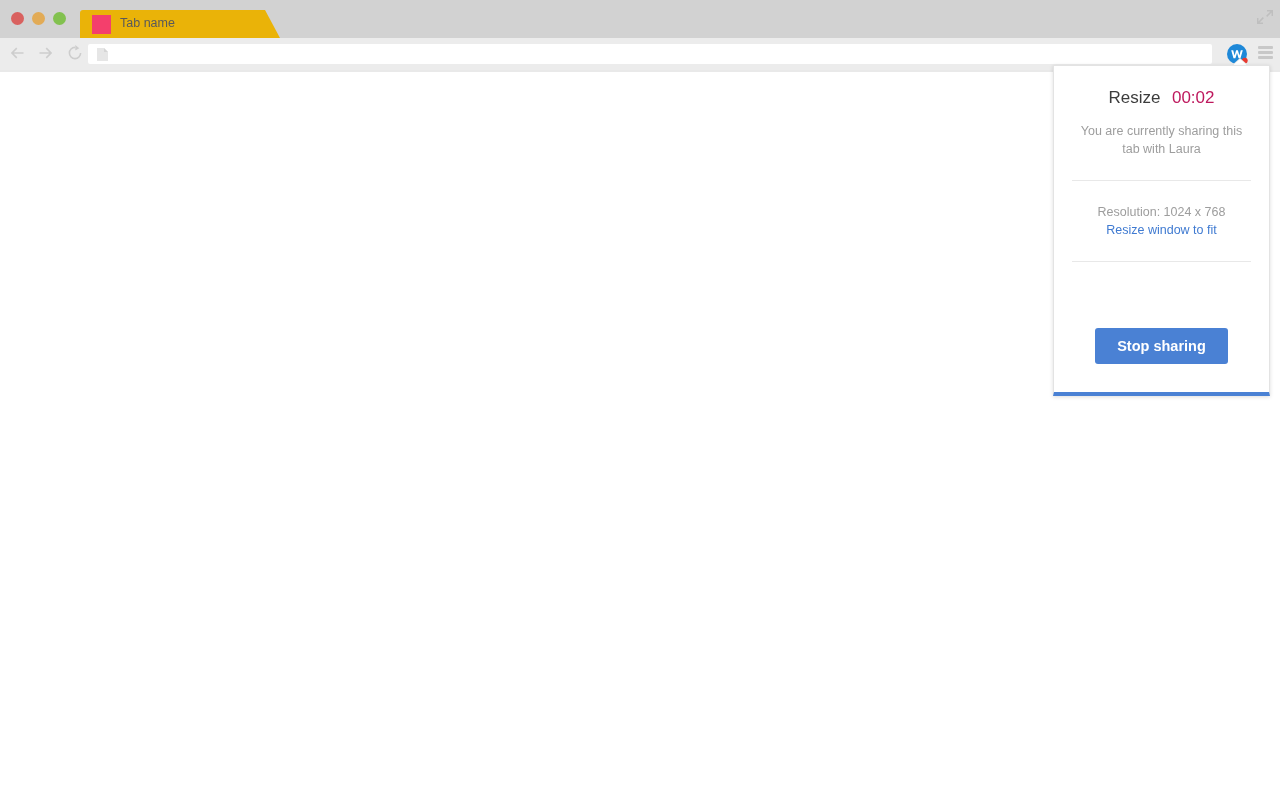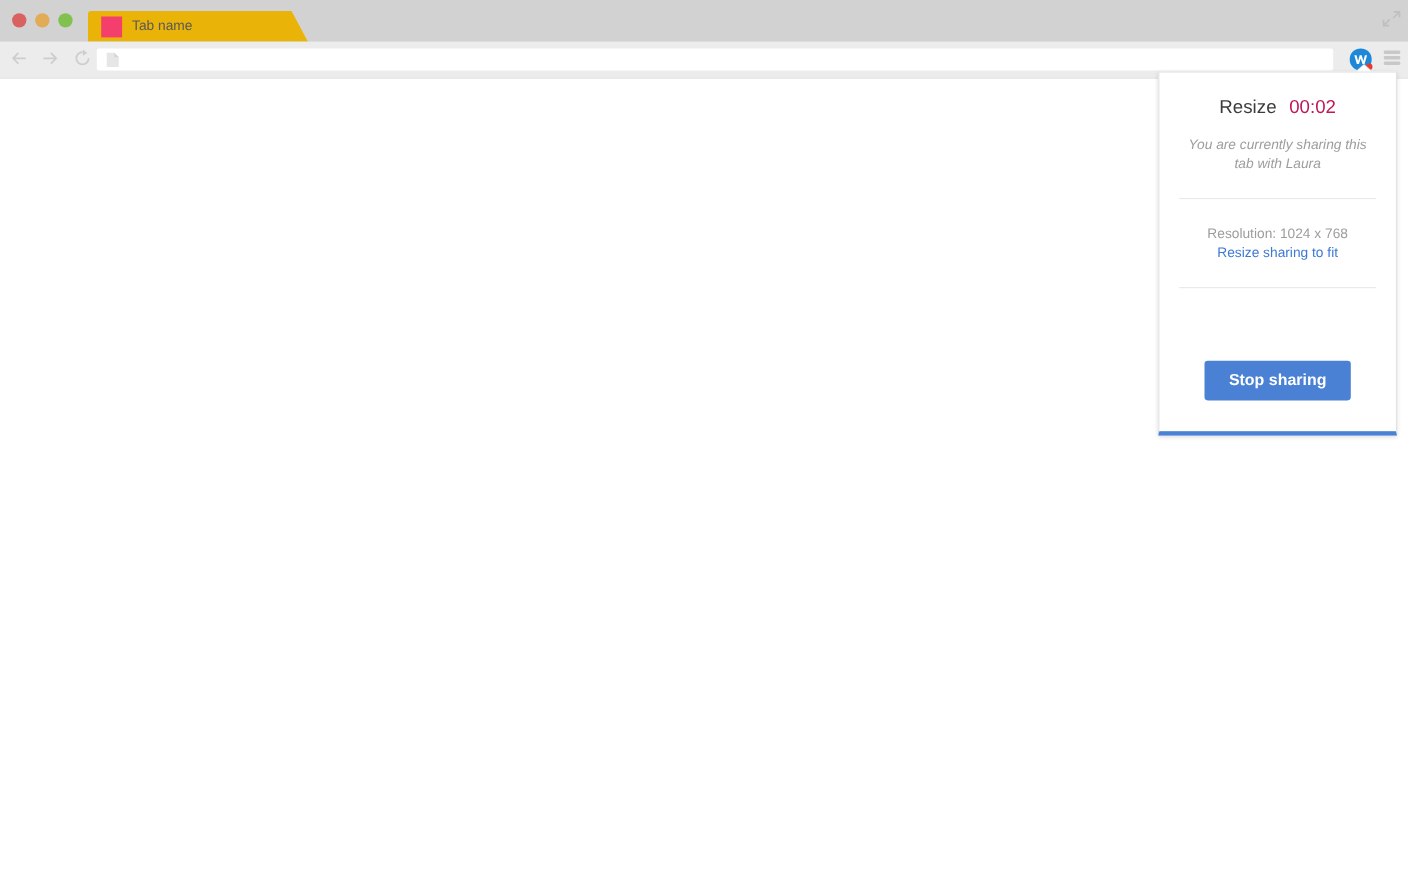--- a/index.html
+++ b/index.html
@@ -176,21 +176,20 @@
     top: 59px;
     width: 0; height: 0;
     border-left: 9px solid transparent;
     border-right: 9px solid transparent;
     border-bottom: 8px solid #ffffff;
     filter: drop-shadow(0 -1px 0 #e3e3e3);
   }
 
   .panel-section {
     padding: 0 18px;
-    font-style: italic;
   }
 
   .panel-header {
     text-align: center;
     padding-top: 22px;
     white-space: nowrap;
   }
   .panel-title {
     font-size: 17px;
     color: #3c3c3c;
@@ -341,21 +340,21 @@
     </div>
 
     <div class="panel-section">
       <div class="panel-desc">You are currently sharing this tab with Laura</div>
     </div>
 
     <div class="panel-divider"></div>
 
     <div class="panel-resolution-block">
       <div class="panel-resolution">Resolution: 1024 x 768</div>
-      <a class="panel-link">Resize sharing to fit</a>
+      <a class="panel-link">Resize window to fit</a>
     </div>
 
     <div class="panel-divider"></div>
 
     <div class="panel-action-block">
       <button class="stop-button">Stop sharing</button>
     </div>
 
   </div>
 

